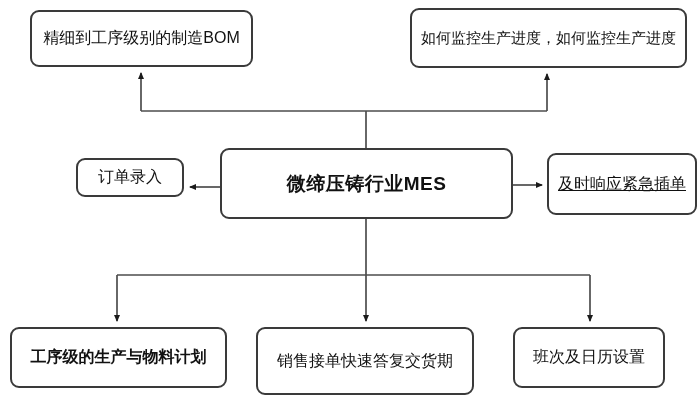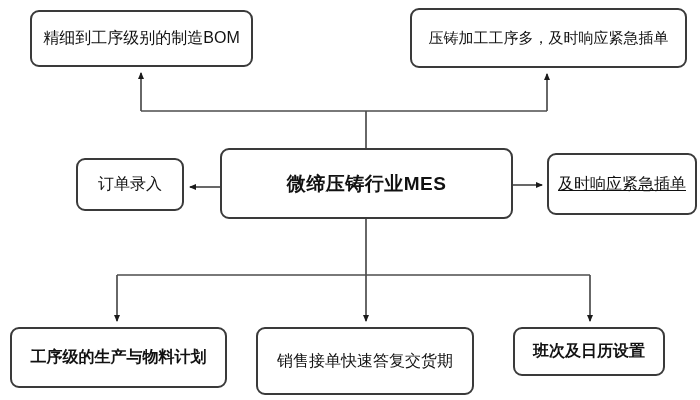--- a/index.html
+++ b/index.html
@@ -39,26 +39,26 @@
     white-space: nowrap;
   }
   .node-center {
     font-size: 19px;
     font-weight: bold;
     letter-spacing: 0.5px;
   }
   
   #node-top-left      { left: 30px;  top: 10px;  width: 223px; height: 57px; }
   #node-top-right     { left: 410px; top: 8px;   width: 277px; height: 60px; font-size: 15px; }
-  #node-mid-left      { left: 76px;  top: 158px; width: 108px; height: 53px; }
+  #node-mid-left      { left: 76px;  top: 158px; width: 108px; height: 39px; }
   #node-center        { left: 220px; top: 148px; width: 293px; height: 71px; text-align: center; }
   #node-mid-right     { left: 547px; top: 153px; width: 150px; height: 62px; text-decoration: underline; }
   #node-bottom-left   { left: 10px;  top: 327px; width: 217px; height: 61px; font-weight: bold; }
   #node-bottom-middle { left: 256px; top: 327px; width: 218px; height: 68px; }
-  #node-bottom-right  { left: 513px; top: 327px; width: 152px; height: 49px; font-weight: bold; }
+  #node-bottom-right  { left: 513px; top: 327px; width: 152px; height: 61px; }
 </style>
 </head>
 <body>
 
 <div id="canvas">
 
   <svg id="connector-layer" viewBox="0 0 700 400" xmlns="http://www.w3.org/2000/svg">
     <defs>
       <marker id="arrow" markerWidth="7" markerHeight="7" refX="6" refY="3" orient="auto" markerUnits="userSpaceOnUse">
         <path d="M0,0 L7,3 L0,6 Z" fill="#1a1a1a"></path>
@@ -75,21 +75,21 @@
 
     <path d="M366,219 L366,275" stroke="#4d4d4d" stroke-width="1.7" fill="none"></path>
     <path d="M117,275 L590,275" stroke="#4d4d4d" stroke-width="1.7" fill="none"></path>
     <path d="M117,275 L117,321" stroke="#4d4d4d" stroke-width="1.7" fill="none" marker-end="url(#arrow)"></path>
     <path d="M366,275 L366,321" stroke="#4d4d4d" stroke-width="1.7" fill="none" marker-end="url(#arrow)"></path>
     <path d="M590,275 L590,321" stroke="#4d4d4d" stroke-width="1.7" fill="none" marker-end="url(#arrow)"></path>
   </svg>
 
   <div class="node" id="node-top-left">精细到工序级别的制造BOM</div>
 
-  <div class="node" id="node-top-right">压铸加工工序多，及时响应紧急插单</div>
+  <div class="node" id="node-top-right">如何监控生产进度，如何监控生产进度</div>
 
   <div class="node" id="node-mid-left">订单录入</div>
 
   <div class="node node-center" id="node-center">微缔压铸行业MES</div>
 
   <div class="node" id="node-mid-right">及时响应紧急插单</div>
 
   <div class="node" id="node-bottom-left">工序级的生产与物料计划</div>
 
   <div class="node" id="node-bottom-middle">销售接单快速答复交货期</div>

